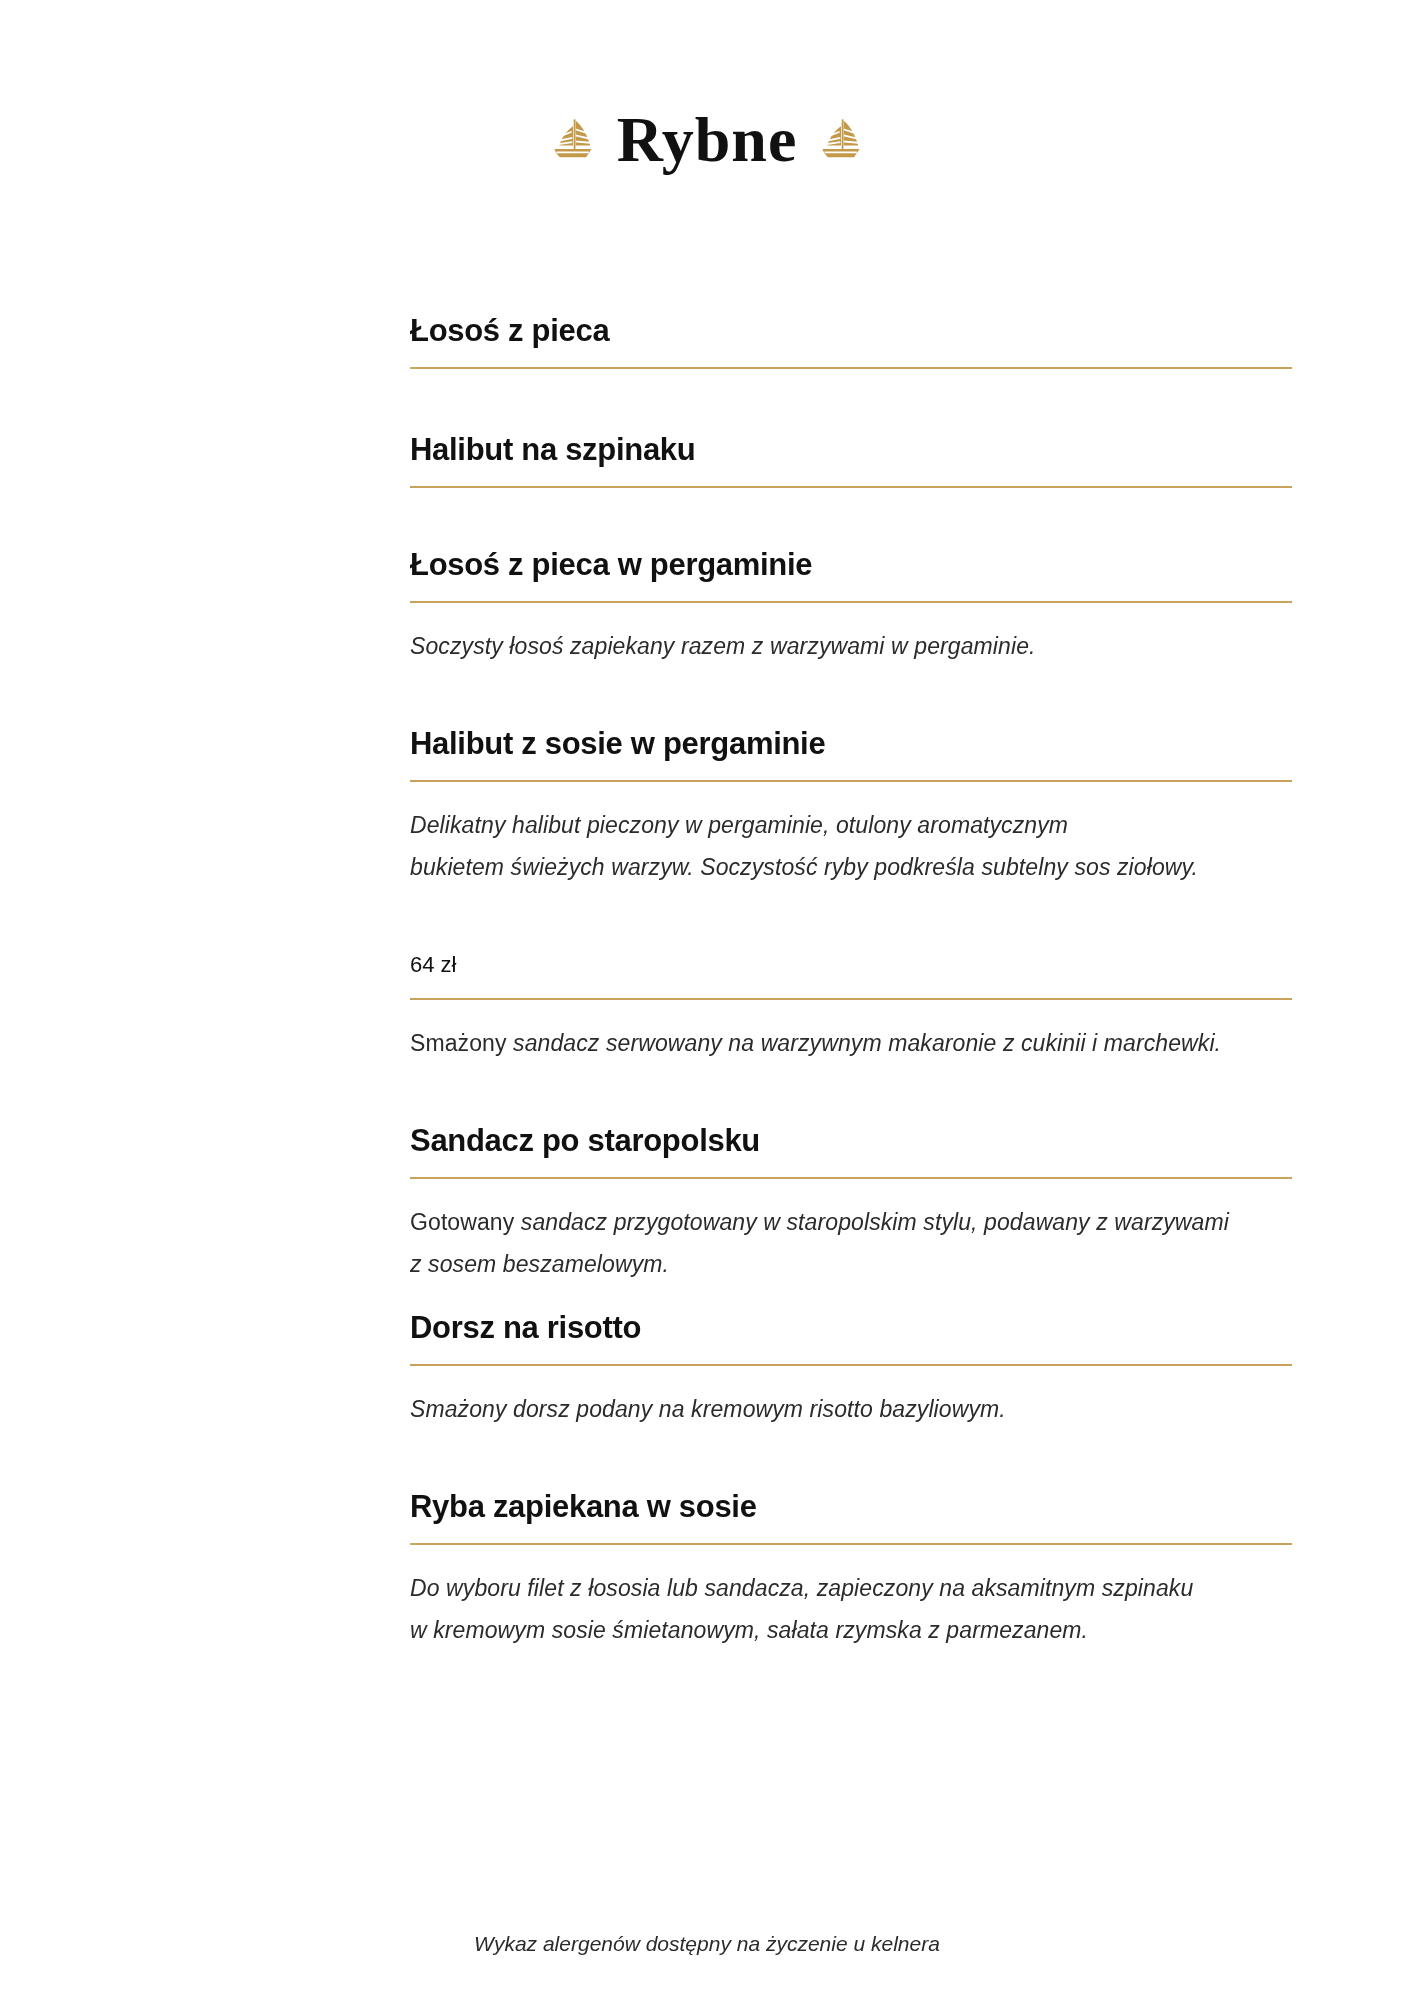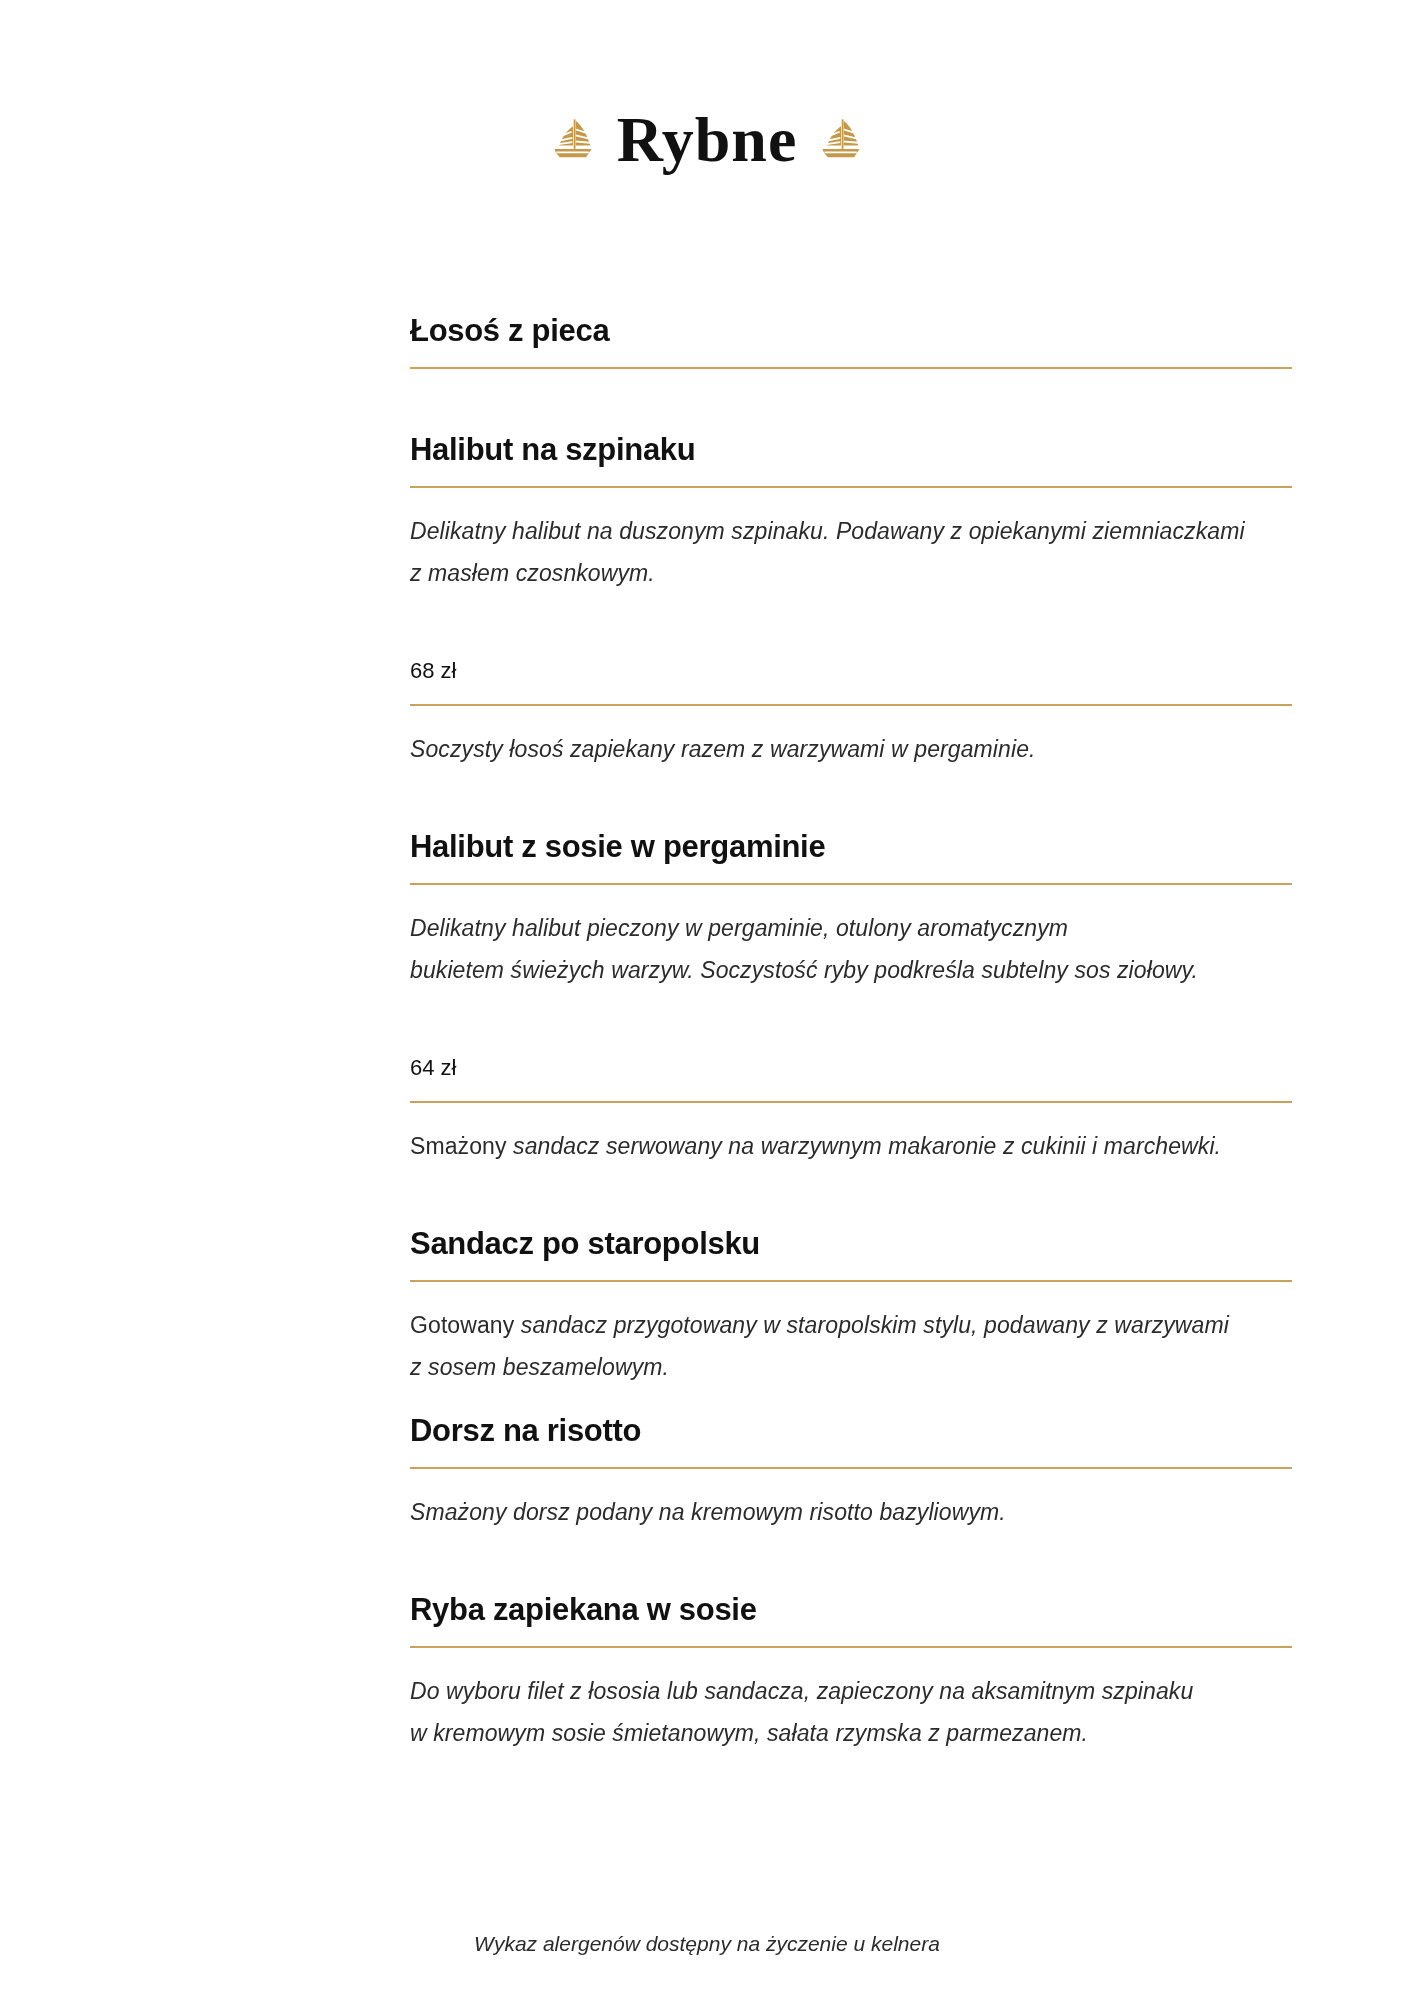--- a/index.html
+++ b/index.html
@@ -147,25 +147,25 @@
         </div>
         <div class="rule"></div>
       </div>
 
       <div class="item">
         <div class="row">
           <span class="name">Halibut na szpinaku</span>
           <span class="price">64 zł</span>
         </div>
         <div class="rule"></div>
-        <p class="desc">Delikatny halibut na duszonym szpinaku. Podawany z opiekanymi ziemniaczkami<br>z masłem czosnkowym.</p>
-      </div>
-
-      <div class="item">
-        <div class="row">
+      </div>
+
+      <div class="item">
+        <div class="row">
+          <span class="name">Łosoś z pieca w pergaminie</span>
           <span class="price">68 zł</span>
         </div>
         <div class="rule"></div>
         <p class="desc">Soczysty łosoś zapiekany razem z warzywami w pergaminie.</p>
       </div>
 
       <div class="item">
         <div class="row">
           <span class="name">Halibut z sosie w pergaminie</span>
           <span class="price">68 zł</span>

